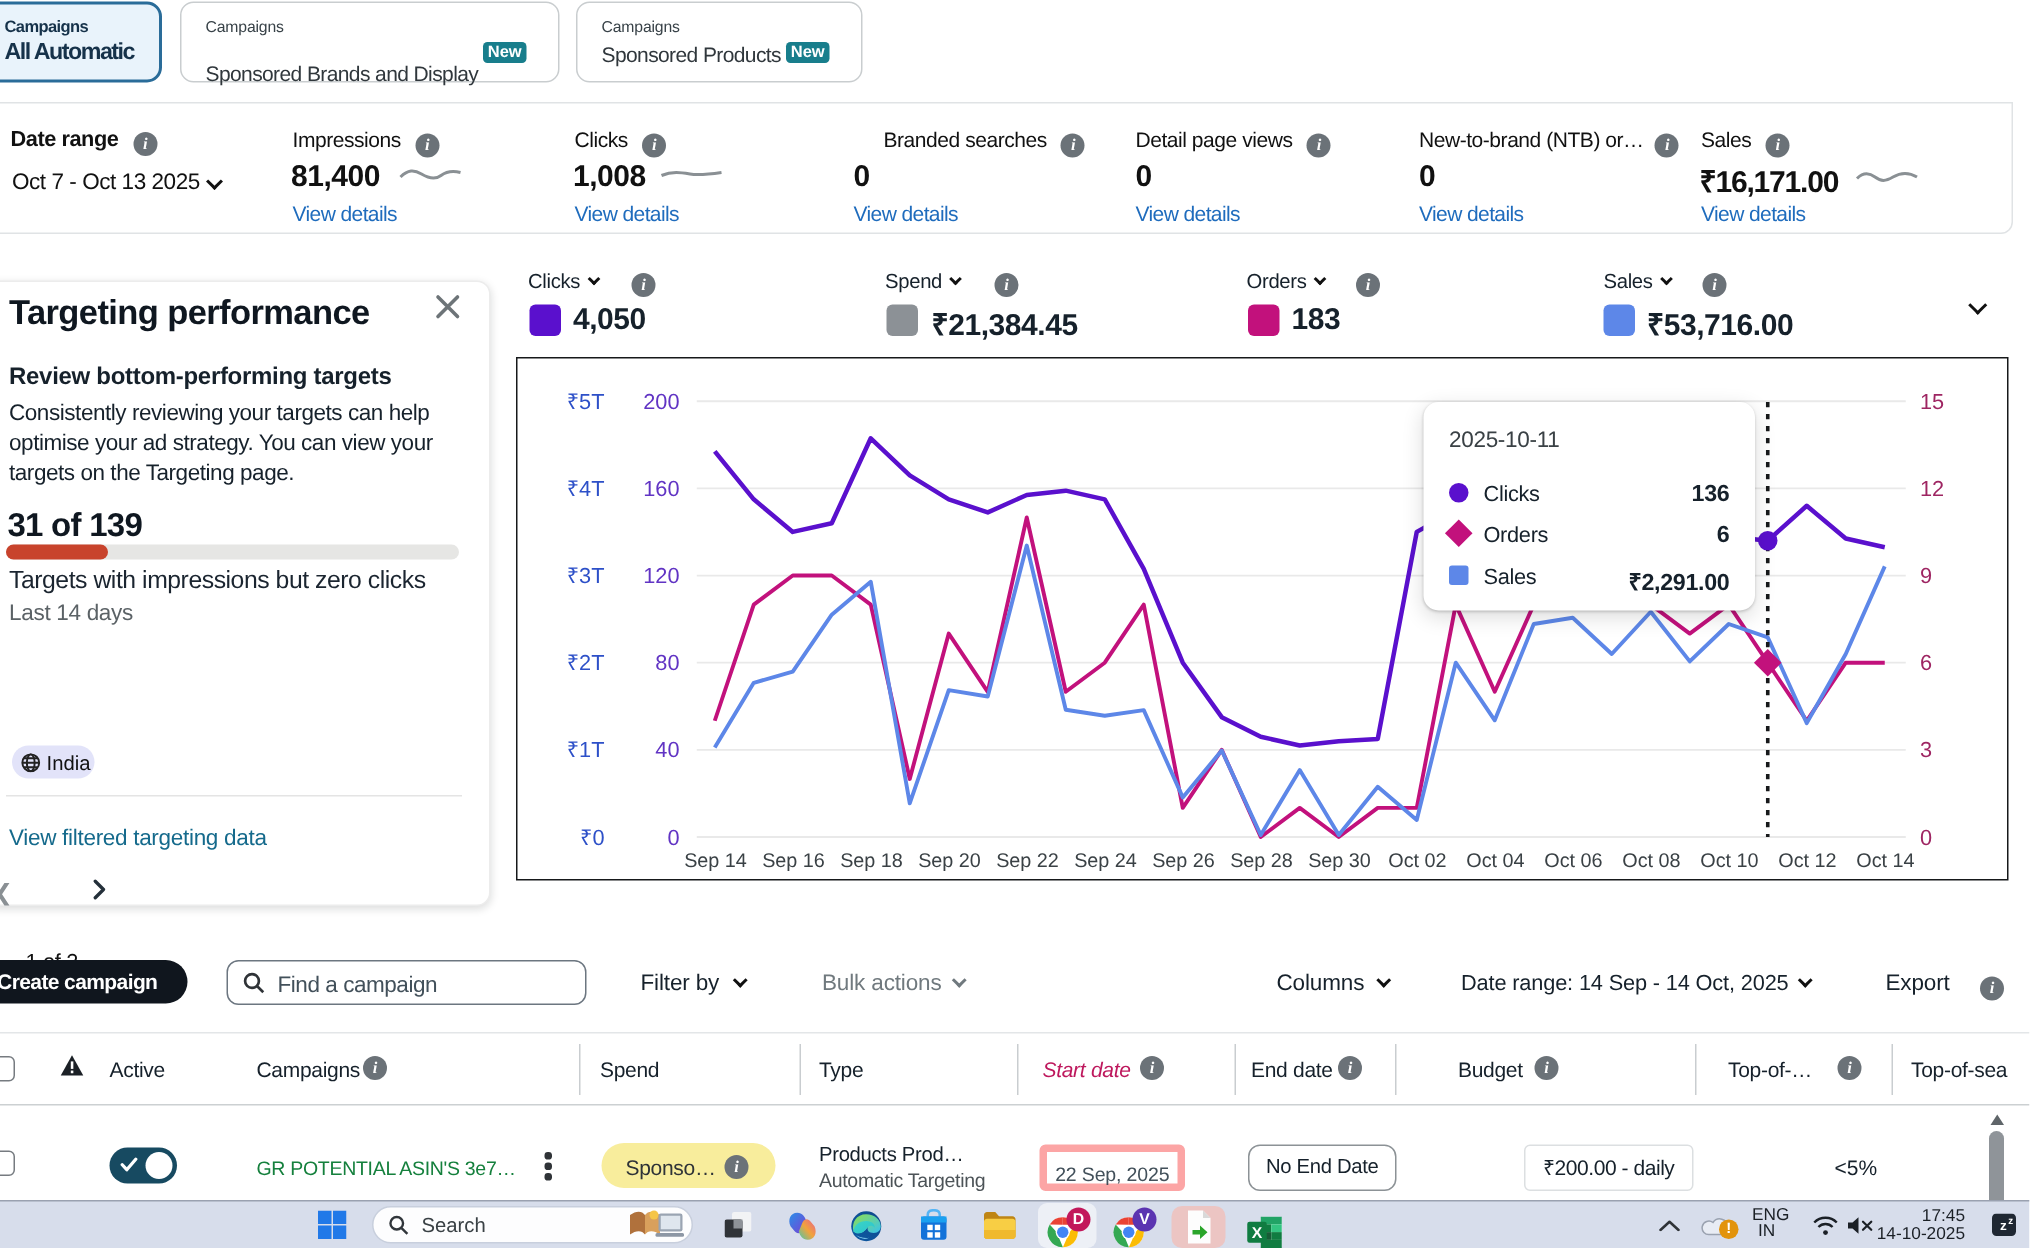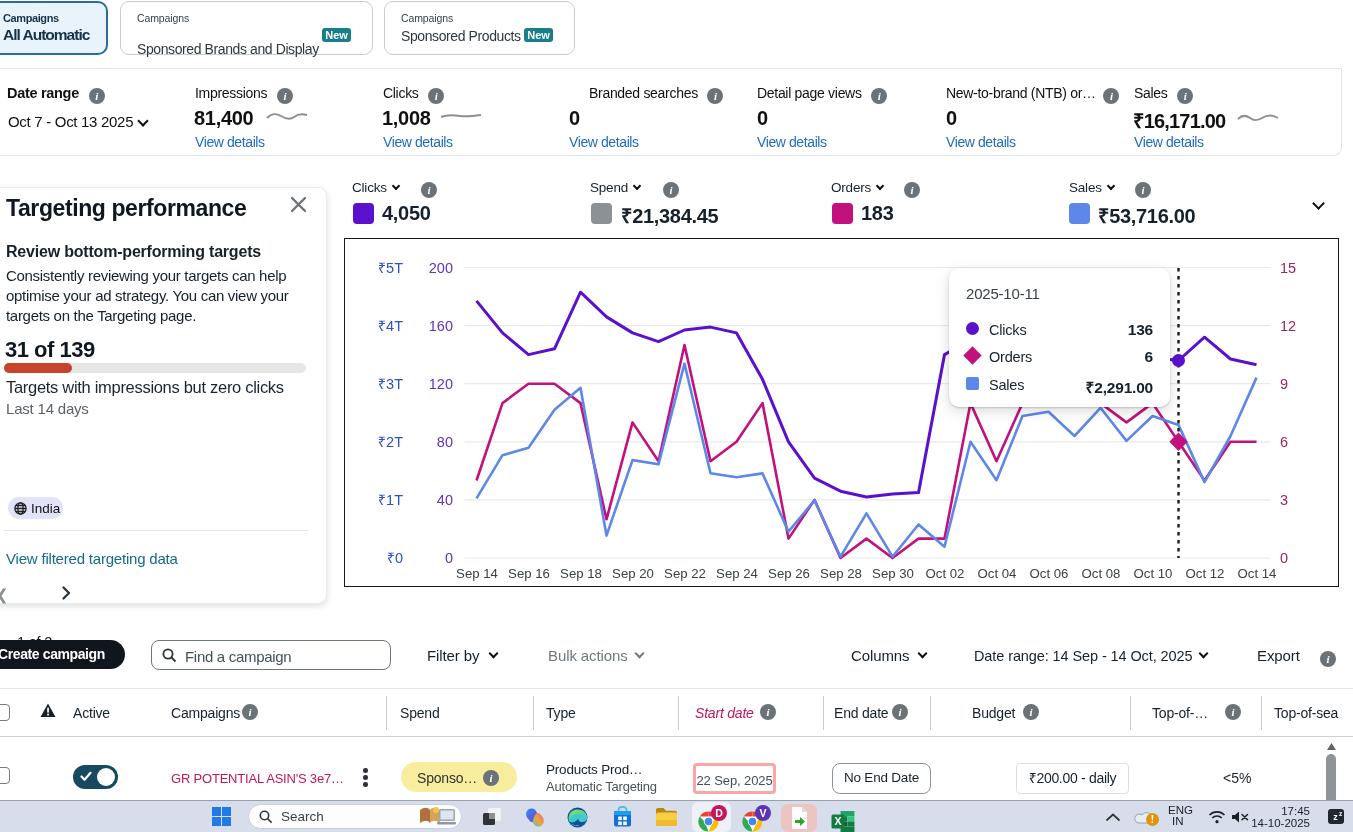--- a/index.html
+++ b/index.html
@@ -245,30 +245,30 @@
 <div class="abs" style="left:930px; top:696px; width:1px; height:34px; background:#c9cdd0;"></div>
 <div class="abs" style="left:1130px; top:696px; width:1px; height:34px; background:#c9cdd0;"></div>
 <div class="abs" style="left:1261px; top:696px; width:1px; height:34px; background:#c9cdd0;"></div>
 
 <div class="abs" style="left:-7px; top:767px; width:17px; height:17px; border:1.6px solid #767b80; border-radius:4px; background:#fff;"></div>
 <div class="abs" style="left:73px; top:765px; width:45px; height:24px; background:#174a61; border-radius:12px;"></div>
 <svg class="abs" style="left:80px; top:771px;" width="12" height="11" viewBox="0 0 12 11">
     <path d="M1.5 5.5 L4.5 8.8 L10.5 1.8" fill="none" stroke="#fff" stroke-width="2.2" stroke-linecap="round" stroke-linejoin="round"></path>
   </svg>
 <div class="abs" style="left:97px; top:768px; width:18px; height:18px; background:#fff; border-radius:50%;"></div>
-<div class="abs" style="left:171px; top:771px; font-size:13px; letter-spacing:-0.2px; color:#be185d;">GR POTENTIAL ASIN'S 3e7…</div>
+<div class="abs" style="left:171px; top:771px; font-size:13px; letter-spacing:-0.2px; color:#15803d;">GR POTENTIAL ASIN'S 3e7…</div>
 <div class="abs" style="left:363px; top:768px; width:4.5px; height:4.5px; border-radius:50%; background:#2f3337;"></div>
 <div class="abs" style="left:363px; top:775px; width:4.5px; height:4.5px; border-radius:50%; background:#2f3337;"></div>
 <div class="abs" style="left:363px; top:782px; width:4.5px; height:4.5px; border-radius:50%; background:#2f3337;"></div>
 <div class="abs" style="left:401px; top:762px; width:116px; height:30px; background:#f8ed9c; border-radius:15px;"></div>
 <div class="abs" style="left:417px; top:770px; font-size:14px; letter-spacing:-0.2px; color:#2f3337;">Sponso…</div>
 <span class="abs ico-i" style="left:483px; top:770px;">i</span>
 <div class="abs" style="left:546px; top:762px; font-size:13.5px; letter-spacing:-0.2px; color:#16212b;">Products Prod…</div>
 <div class="abs" style="left:546px; top:779px; font-size:13px; letter-spacing:-0.2px; color:#4c5357;">Automatic Targeting</div>
-<div class="abs" style="left:693px; top:763px; width:83px; height:31px; border:3px solid #fca5a5; border-radius:4px; font-size:13px; letter-spacing:-0.1px; color:#42505a; text-align:center; line-height:29px;">22 Sep, 2025</div>
+<div class="abs" style="left:693px; top:763px; width:97px; height:31px; border:5px solid #fca5a5; border-radius:4px; font-size:13px; letter-spacing:-0.1px; color:#42505a; text-align:center; line-height:29px;">22 Sep, 2025</div>
 <div class="abs" style="left:832px; top:763px; width:99px; height:31px; border:1.4px solid #8c9296; border-radius:8px; font-size:13.5px; letter-spacing:-0.2px; color:#16212b; text-align:center; line-height:28px;">No End Date</div>
 <div class="abs" style="left:1016px; top:763px; width:113px; height:31px; border:1px solid #dcdfe1; border-radius:4px; font-size:14px; letter-spacing:-0.3px; color:#16212b; text-align:center; line-height:29px;">₹200.00 - daily</div>
 <div class="abs" style="left:1223px; top:770px; font-size:14px; color:#16212b;">&lt;5%</div>
 
 <svg class="abs" style="left:1326px; top:742px;" width="11" height="9" viewBox="0 0 11 9">
     <path d="M5.5 1 L10 8 H1 Z" fill="#5f6569"></path>
   </svg>
 <div class="abs" style="left:1326px; top:754px; width:10px; height:46px; background:#8f9499; border-radius:5px 5px 0 0;"></div>
 
 <div class="abs" style="left:0; top:800px; width:1353px; height:32px; background:#d7ddeb; border-top:1px solid #9aa1b0;"></div>

